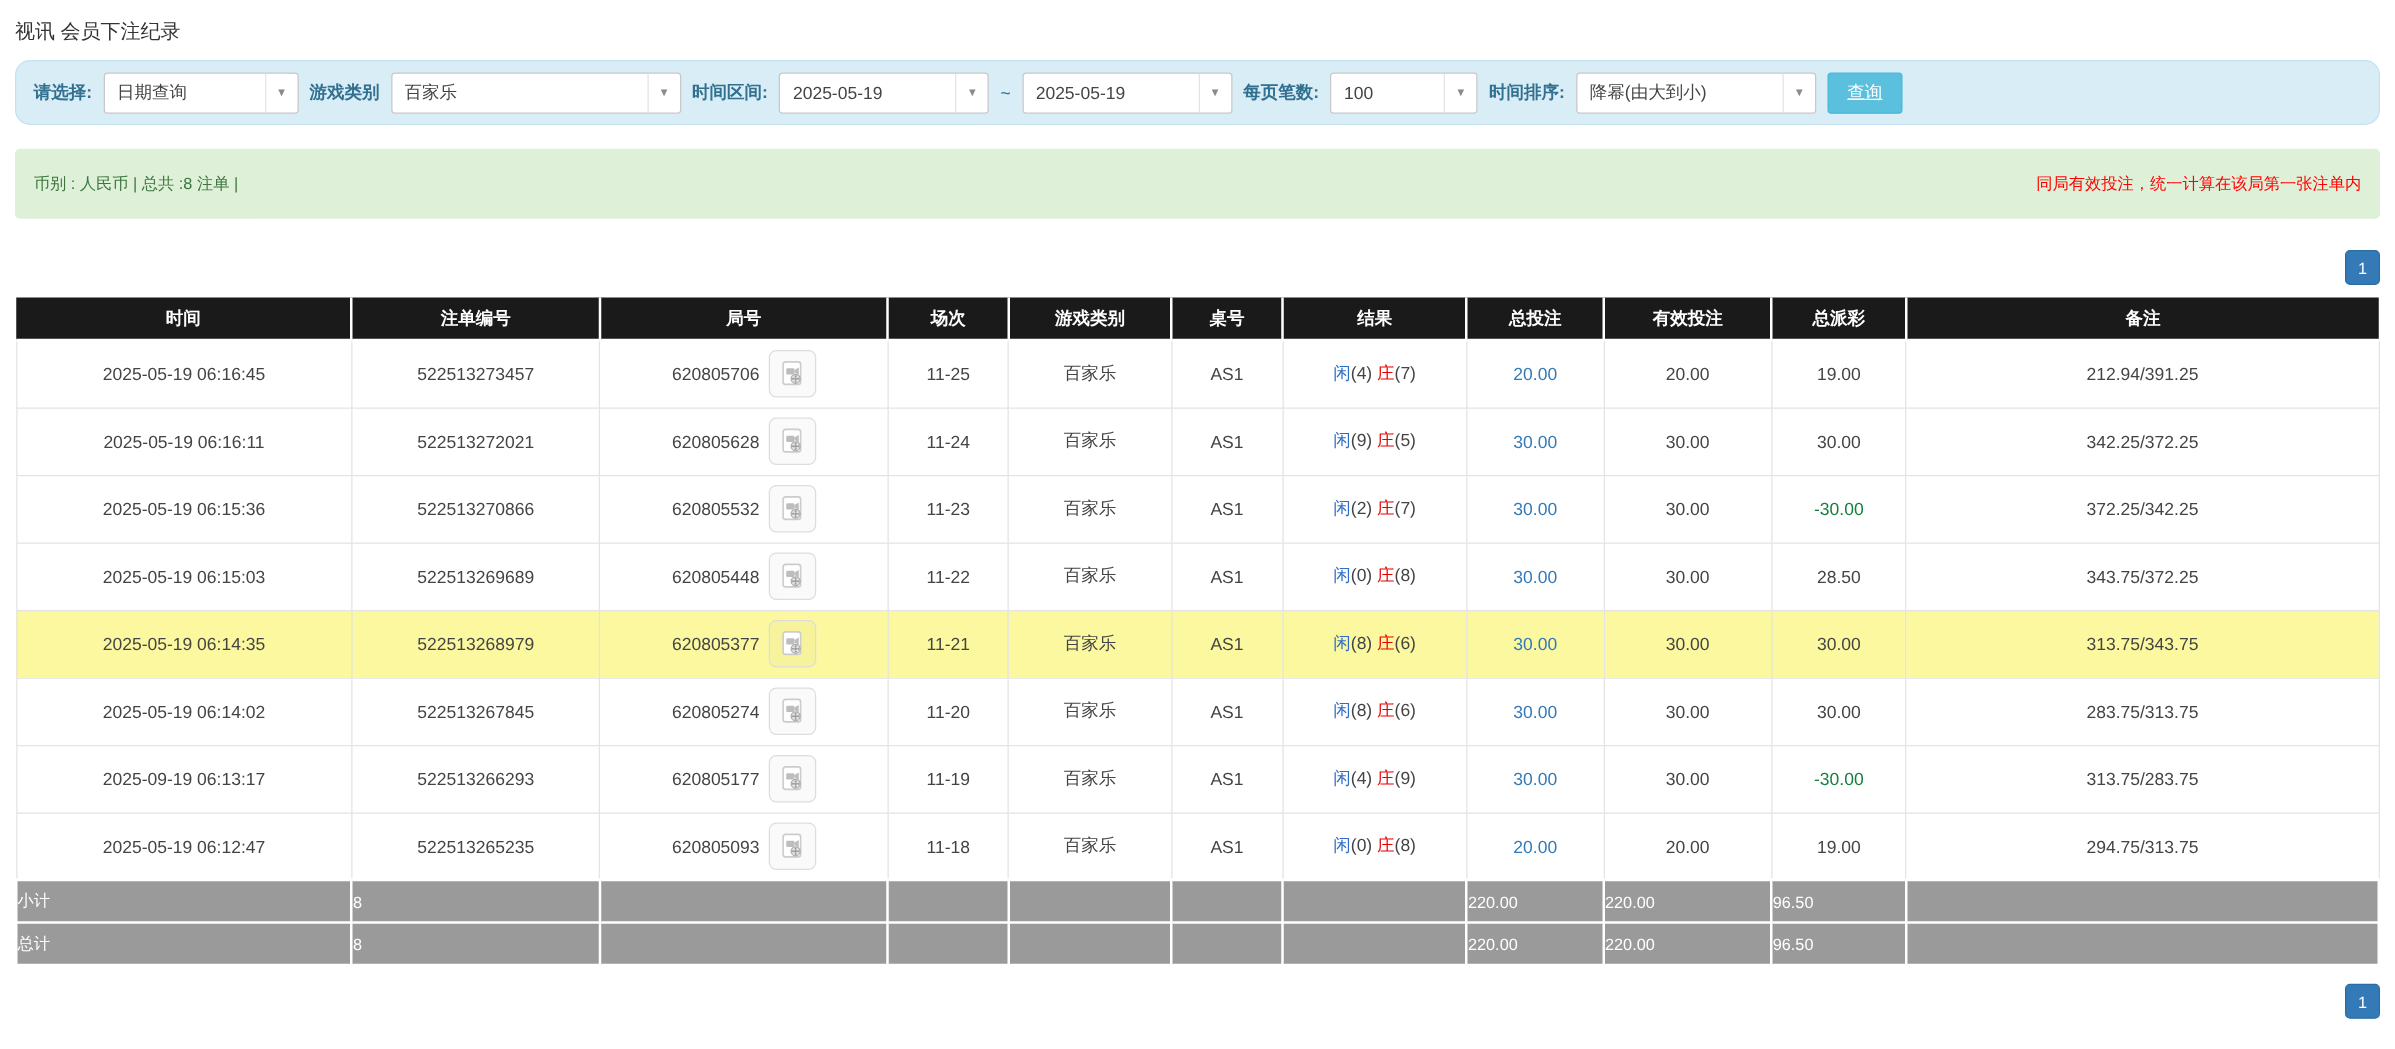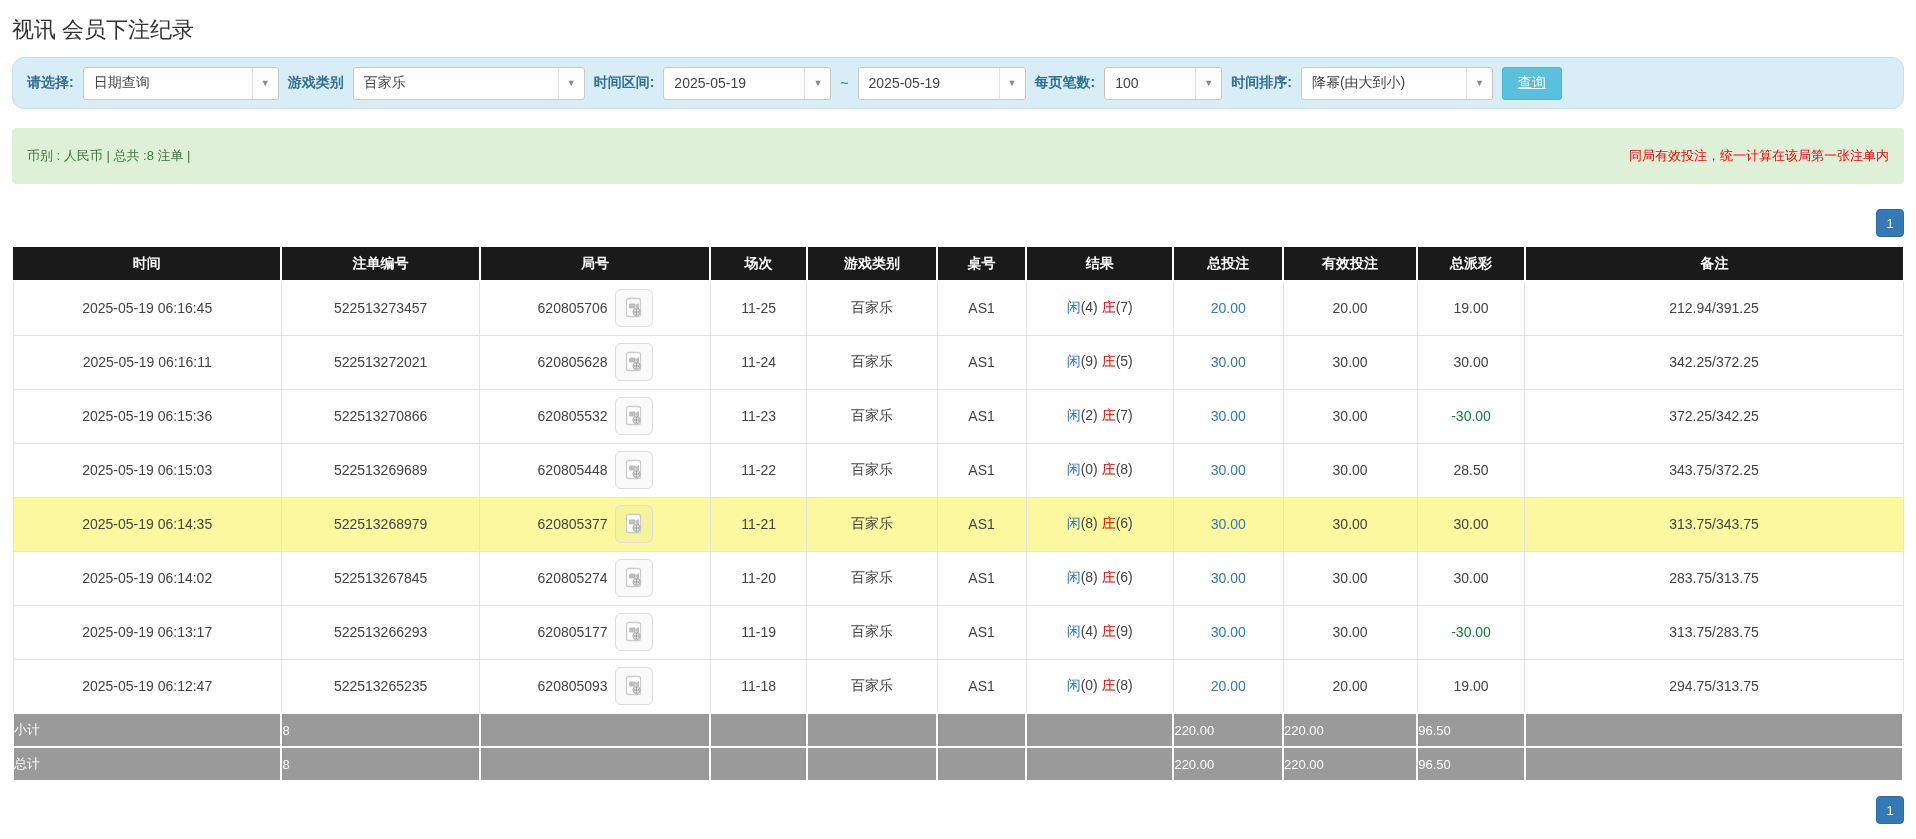--- a/index.html
+++ b/index.html
@@ -1,35 +1,35 @@
 <!DOCTYPE html>
 <html><head>
 <meta charset="utf-8">
 <style>
   * { box-sizing: border-box; margin: 0; padding: 0; }
   html, body { width: 1916px; height: 839px; overflow: hidden; background: #fff;
     font-family: "Liberation Sans", "DejaVu Sans", sans-serif; }
   .wrap { margin: 0 12px; }
 
   
-  .page-title { font-size: 22px; color: #333; font-weight: 400; padding: 15px 0 12px 0; }
+  .page-title { font-size: 16px; color: #333; font-weight: 400; padding: 15px 0 12px 0; }
 
   
   .filter-bar { display: flex; align-items: center; gap: 9px;
     background: #d9edf7; border: 1px solid #c5e1ee; border-radius: 12px;
     padding: 9px 14px; height: 52px; }
   .flabel { color: #31708f; font-weight: bold; font-size: 14px; white-space: nowrap; }
   .combobox { display: inline-flex; align-items: center; justify-content: space-between;
     background: #fff; border: 1px solid #c8c8c8; border-radius: 3px; height: 33px;
     padding-left: 10px; font-size: 14px; color: #444; cursor: pointer; }
   .combobox .cb-text { white-space: nowrap; overflow: hidden; }
   .combobox .cb-arrow { display: flex; align-items: center; justify-content: center;
     height: 100%; width: 26px; margin-left: 6px; border-left: 1px solid #e4e4e4;
     color: #8a8a8a; font-size: 9px; }
-  .cb-select   { width: 196px; }
+  .cb-select   { width: 156px; }
   .cb-game     { width: 232px; }
   .cb-date     { width: 168px; }
   .cb-size     { width: 118px; }
   .cb-sort     { width: 192px; }
   .tilde { color: #31708f; font-size: 14px; }
   .search-btn { background: #5bc0de; border: 1px solid #46b8da; color: #fff;
     font-size: 14px; height: 33px; padding: 0 15px; border-radius: 3px; cursor: pointer;
     font-family: inherit; text-decoration: underline; }
 
   

